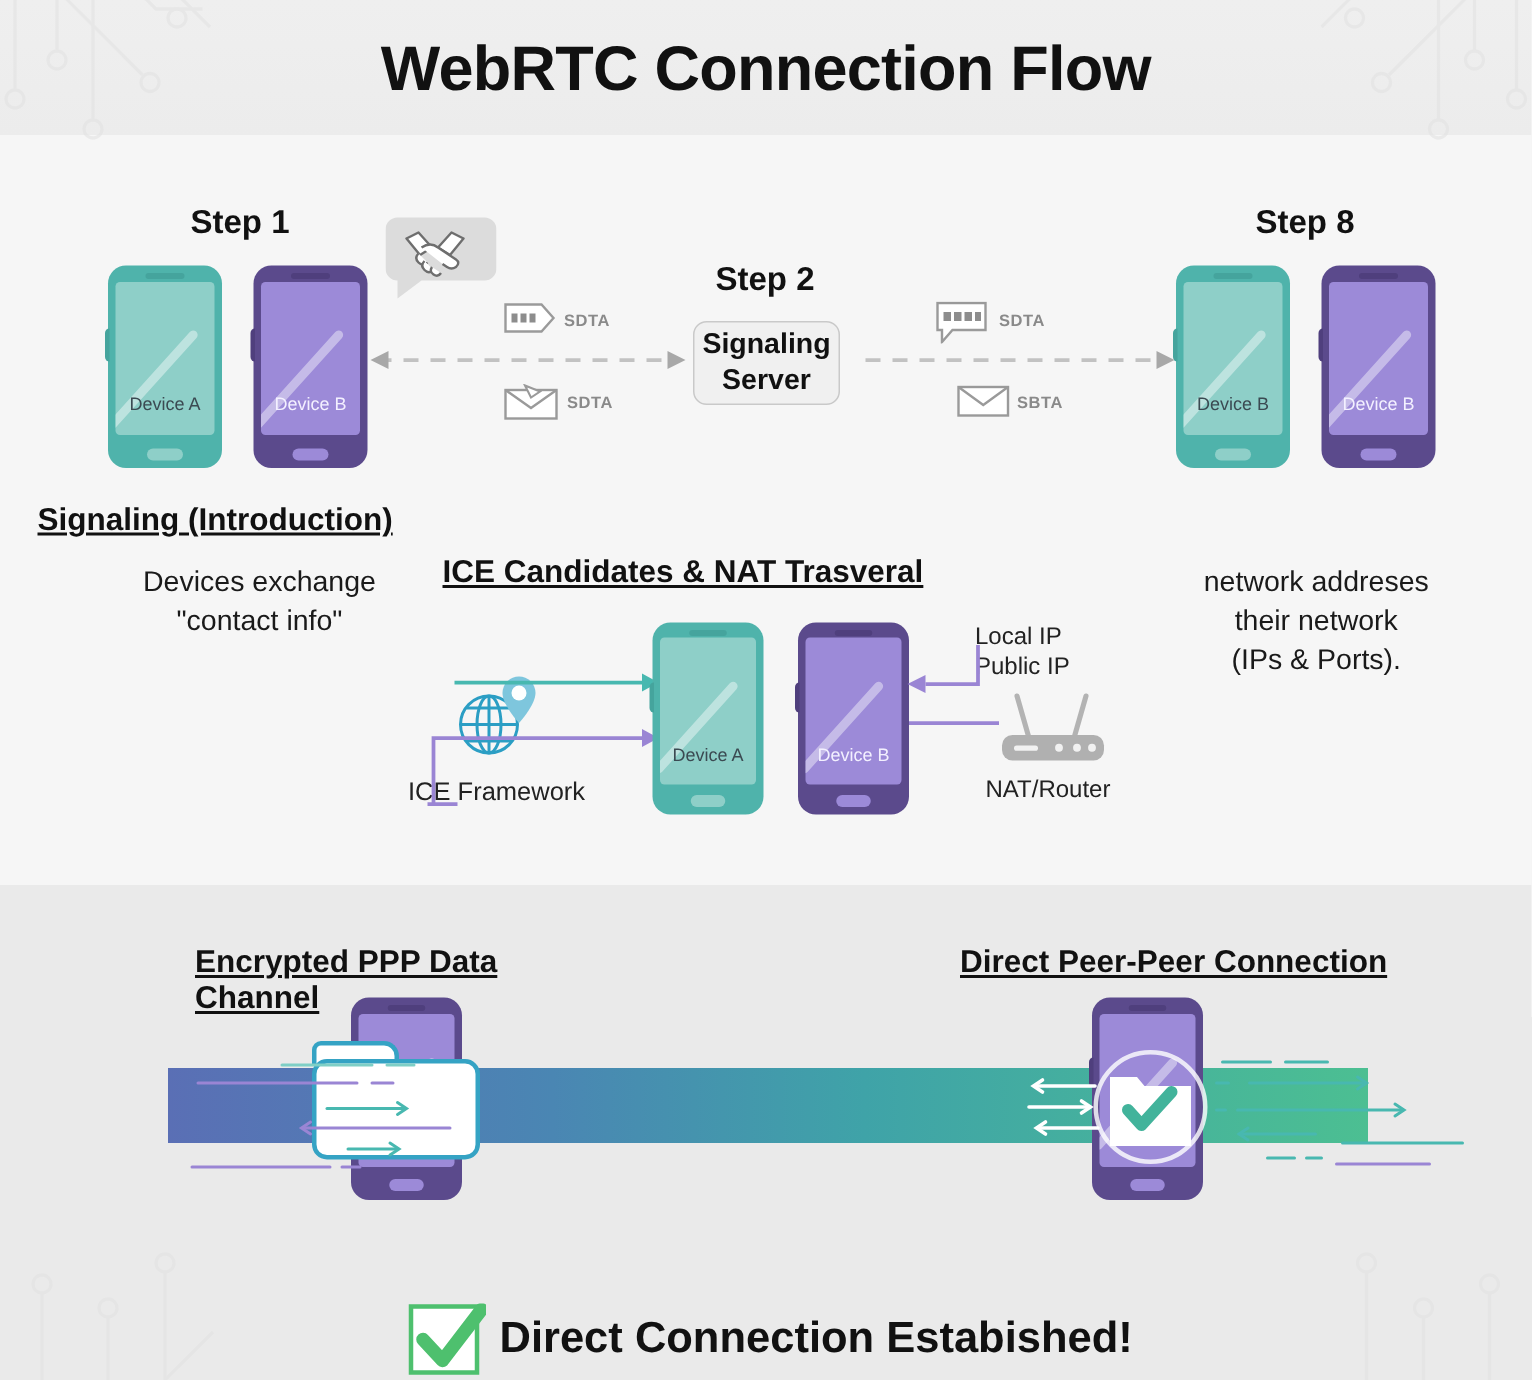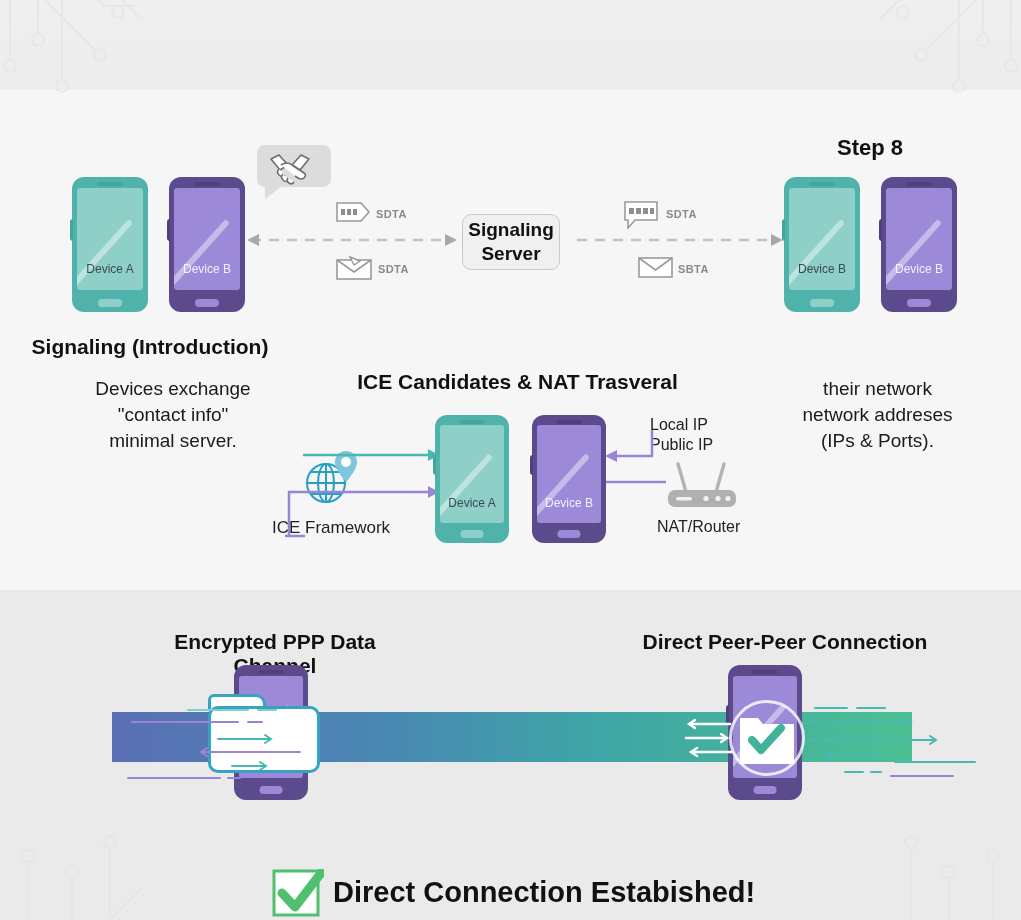--- a/index.html
+++ b/index.html
@@ -23,21 +23,21 @@
   .c-br { bottom:0; right:0; transform:scale(-1,-1); }
 
   
   .title {
     position:absolute; top:22px; left:0; width:1021px; text-align:center;
     font-size:42px; font-weight:bold; color:#111; letter-spacing:-.5px;
   }
 
   
   .step-label { position:absolute; font-size:22px; font-weight:bold; color:#111; text-align:center; }
-  .sec-head   { position:absolute; font-size:21px; font-weight:bold; color:#111; text-align:center; }
+  .sec-head   { position:absolute; font-size:21px; font-weight:bold; color:#111; text-align:left;text-decoration:underline; }
   .body-text  { position:absolute; font-size:19px; color:#1a1a1a; text-align:center; line-height:26px; }
   .small-lbl  { position:absolute; font-size:11px; color:#8a8a8a; font-weight:bold; letter-spacing:.4px; }
   .mid-lbl    { position:absolute; font-size:16px; color:#222; }
 
   
   .phone { position:absolute; border-radius:12px; }
   .phone .screen { position:absolute; left:7%; top:8%; width:86%; height:76%;
                    border-radius:3px; overflow:hidden; }
   .phone .notch { position:absolute; left:50%; transform:translateX(-50%);
                   border-radius:6px; }
@@ -140,21 +140,23 @@
     <g stroke="#e2e2e2" stroke-width="2.2" fill="none">
       <path d="M28,-10 L28,58"></path>
         <circle cx="28" cy="64" r="6"></circle>
       <path d="M72,-10 L72,42"></path>
         <circle cx="72" cy="48" r="6"></circle>
       <path d="M110,-10 L110,72"></path>
         <circle cx="110" cy="78" r="6"></circle>
     </g>
   </svg>
 
-
+  <div class="title">WebRTC Connection Flow</div>
+
+  <div class="step-label" style="left:85px; top:135px; width:150px;">Step 1</div>
 
   <div class="phone p-teal" style="left:72px; top:177px; width:76px; height:135px;">
     <div class="notch" style="top:5px; width:26px; height:4px;"></div>
     <div class="btn-l" style="top:42px; width:3px; height:22px;"></div>
     <div class="screen">
       <div class="glare" style="left:22px; top:22px; width:6px; height:86px;"></div>
       <div class="dname" style="bottom:14px;">Device A</div>
     </div>
     <div class="home" style="bottom:5px; width:24px; height:8px;"></div>
   </div>
@@ -178,23 +180,23 @@
       <path d="M22,26 q-3,3 0,6 q3,3 6,0"></path>
       <path d="M26,31 q-3,3 0,6 q3,3 6,0"></path>
       <path d="M31,35 q-2,3 1,5 q3,2 5,-1"></path>
     </g>
   </svg>
 
   <div class="sec-head" style="left:25px; top:335px; width:250px;">Signaling (Introduction)</div>
   <div class="body-text" style="left:53px; top:376px; width:240px;">
     <div>Devices exchange</div>
     <div>"contact info"</div>
-    <div>minimal server.</div>
-  </div>
-
+  </div>
+
+  <div class="step-label" style="left:435px; top:173px; width:150px;">Step 2</div>
 
   <svg style="position:absolute; left:245px; top:228px;" width="220" height="24">
     <line x1="6" y1="12" x2="200" y2="12" stroke="#c2c2c2" stroke-width="2.5" stroke-dasharray="10 8"></line>
     <path d="M200,6 l12,6 l-12,6 z" fill="#a8a8a8"></path>
     <path d="M14,6 l-12,6 l12,6 z" fill="#a8a8a8"></path>
   </svg>
   <svg style="position:absolute; left:575px; top:228px;" width="215" height="24">
     <line x1="2" y1="12" x2="196" y2="12" stroke="#c2c2c2" stroke-width="2.5" stroke-dasharray="10 8"></line>
     <path d="M196,6 l12,6 l-12,6 z" fill="#a8a8a8"></path>
   </svg>
@@ -256,22 +258,22 @@
     <div class="notch" style="top:5px; width:26px; height:4px;"></div>
     <div class="btn-l" style="top:42px; width:3px; height:22px;"></div>
     <div class="screen">
       <div class="glare" style="left:22px; top:22px; width:6px; height:86px;"></div>
       <div class="dname" style="bottom:14px;">Device B</div>
     </div>
     <div class="home" style="bottom:5px; width:24px; height:8px;"></div>
   </div>
 
   <div class="body-text" style="left:760px; top:376px; width:235px;">
+    <div>network addreses</div>
     <div>their network</div>
-    <div>network addreses</div>
     <div>(IPs &amp; Ports).</div>
   </div>
 
   <div class="sec-head" style="left:295px; top:370px; width:445px;">ICE Candidates &amp; NAT Trasveral</div>
 
   <svg style="position:absolute; left:300px; top:445px;" width="62" height="62">
     <g fill="none" stroke="#2b9ec4" stroke-width="2">
       <circle cx="26" cy="38" r="19"></circle>
       <ellipse cx="26" cy="38" rx="8" ry="19"></ellipse>
       <line x1="7" y1="38" x2="45" y2="38"></line>

